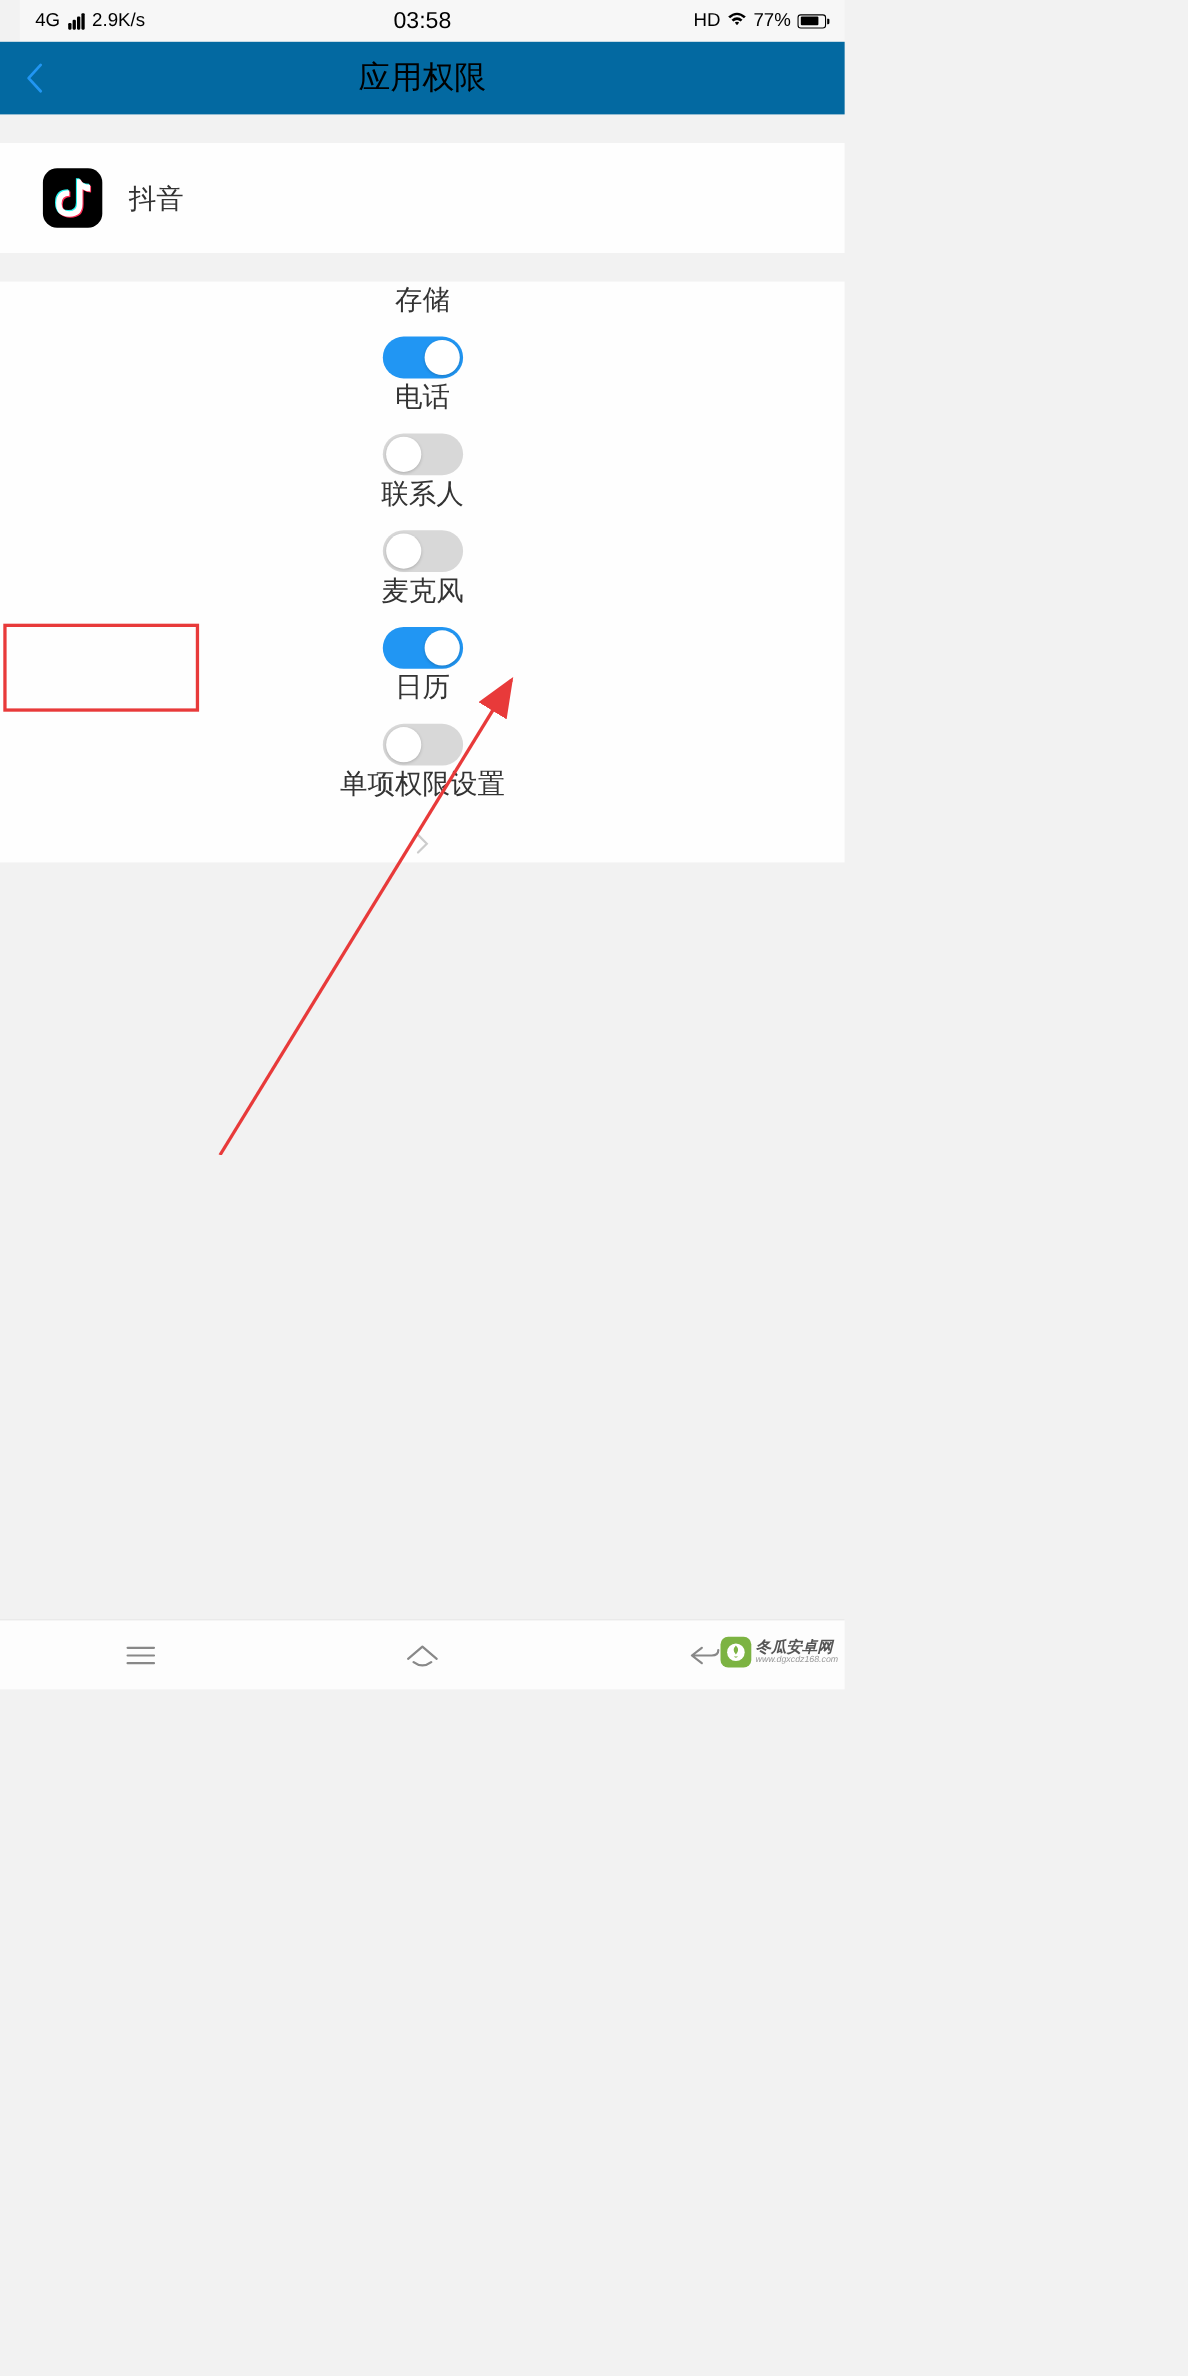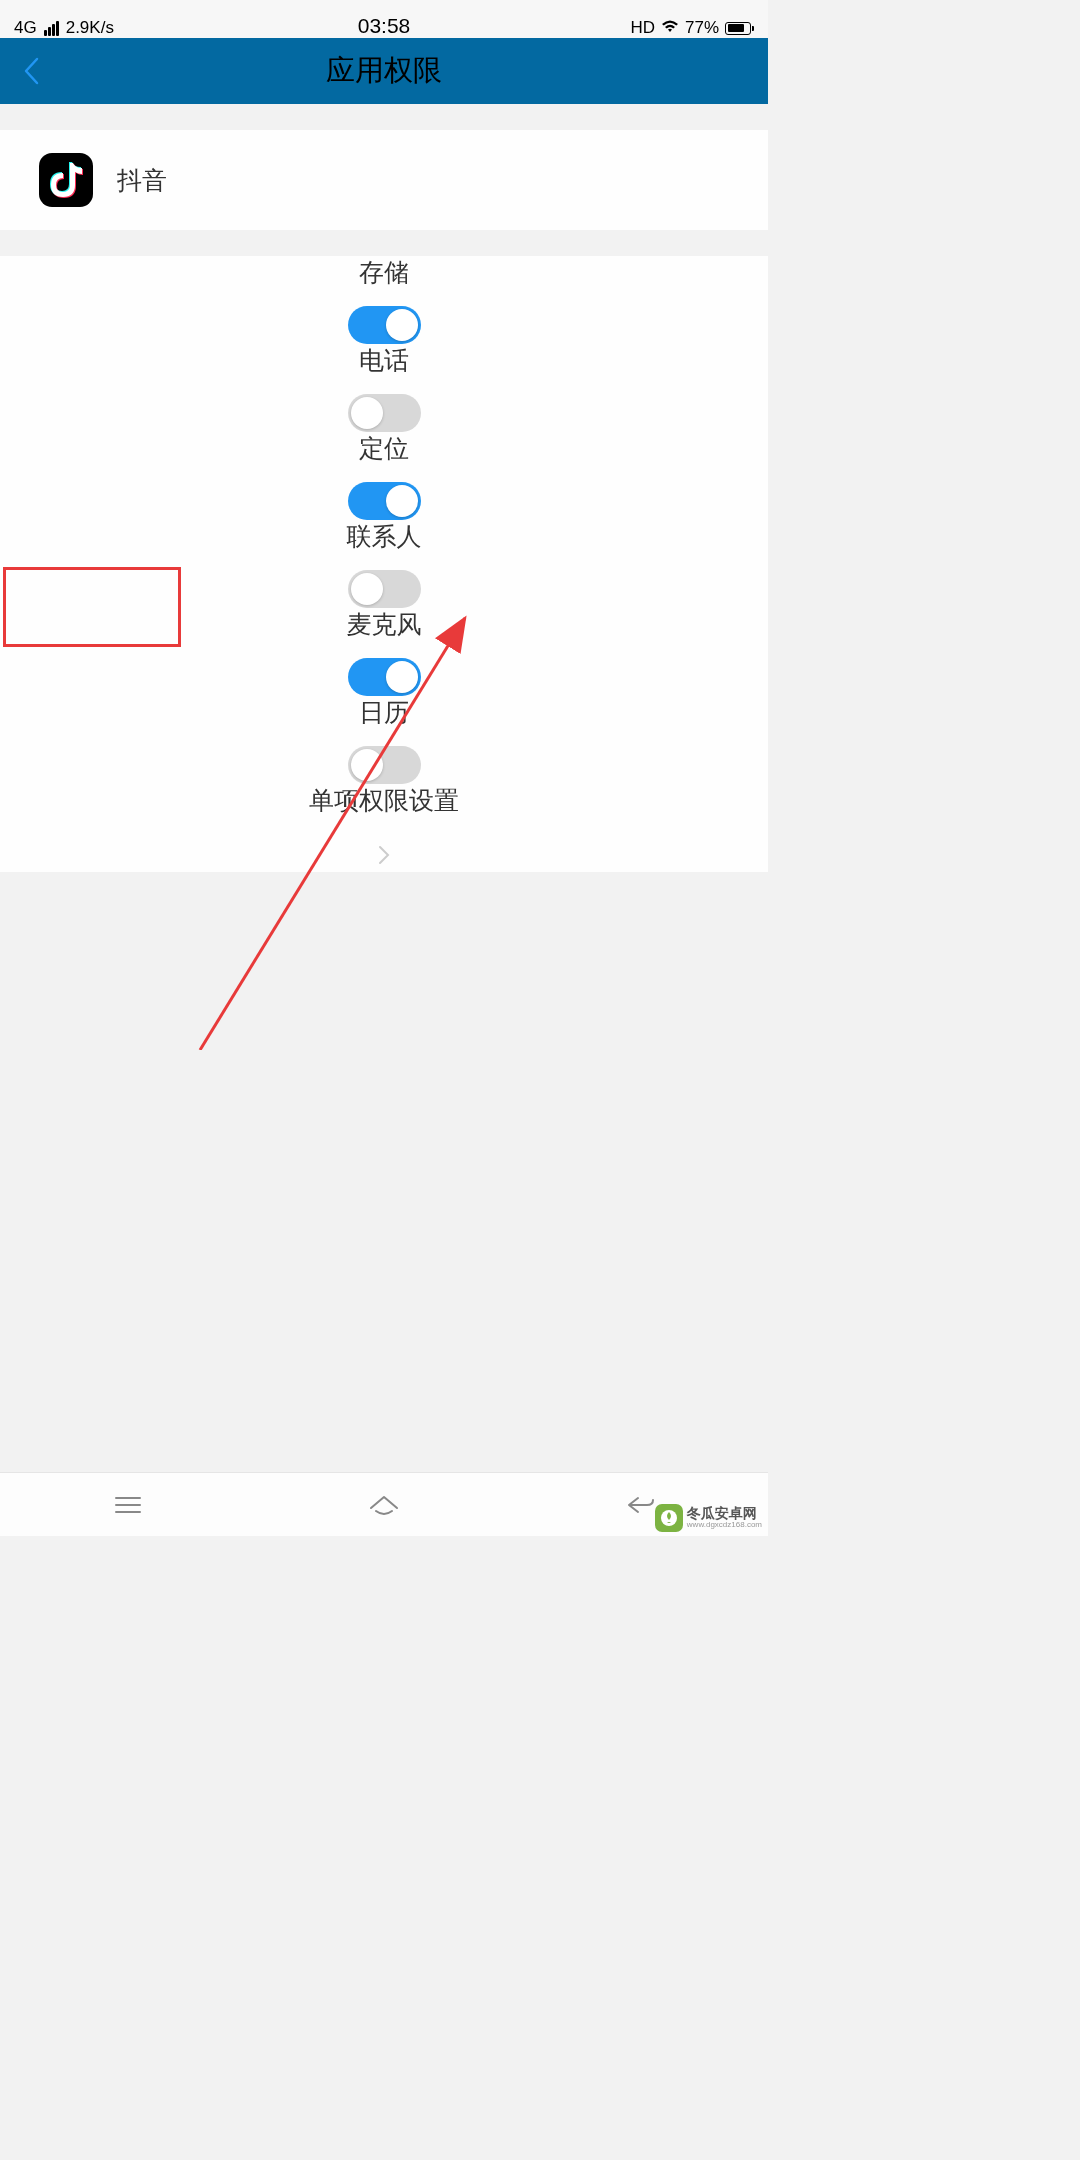--- a/index.html
+++ b/index.html
@@ -12,25 +12,26 @@
       height: 1536px;
       background: #f2f2f2;
       font-family: -apple-system, "PingFang SC", "Microsoft YaHei", sans-serif;
       position: relative;
       overflow: hidden;
     }
     .status-bar {
       height: 38px;
       background: #f7f7f7;
       display: flex;
-      align-items: flex-end;
+      align-items: center;
       justify-content: space-between;
       padding: 0 14px;
       font-size: 17px;
       color: #000;
+      margin-left: 18px;
     }
     .status-left {
       display: flex;
       align-items: center;
       gap: 4px;
     }
     .signal-bars {
       display: inline-flex;
       align-items: flex-end;
       gap: 1px;
@@ -213,25 +214,26 @@
       width: 42px;
       height: 30px;
       display: flex;
       align-items: center;
       justify-content: center;
       color: #888;
     }
     .watermark {
       position: absolute;
       right: 6px;
-      bottom: 4px;
+      bottom: 20px;
       display: flex;
       align-items: center;
       gap: 4px;
       z-index: 20;
+      font-style: italic;
     }
     .watermark-icon {
       width: 28px;
       height: 28px;
       background: #7cb342;
       border-radius: 7px;
       display: flex;
       align-items: center;
       justify-content: center;
       color: #fff;
@@ -316,26 +318,20 @@
         <div class="toggle-knob"></div>
       </div>
   </div>
   <div class="perm-row">
     <span class="perm-label">电话</span>
     <div class="toggle off">
         <div class="toggle-knob"></div>
       </div>
   </div>
   <div class="perm-row">
-    <span class="perm-label">定位</span>
-    <div class="toggle on">
-        <div class="toggle-knob"></div>
-      </div>
-  </div>
-  <div class="perm-row">
     <span class="perm-label">联系人</span>
     <div class="toggle off">
         <div class="toggle-knob"></div>
       </div>
   </div>
   <div class="perm-row">
     <span class="perm-label">麦克风</span>
     <div class="toggle on">
         <div class="toggle-knob"></div>
       </div>

